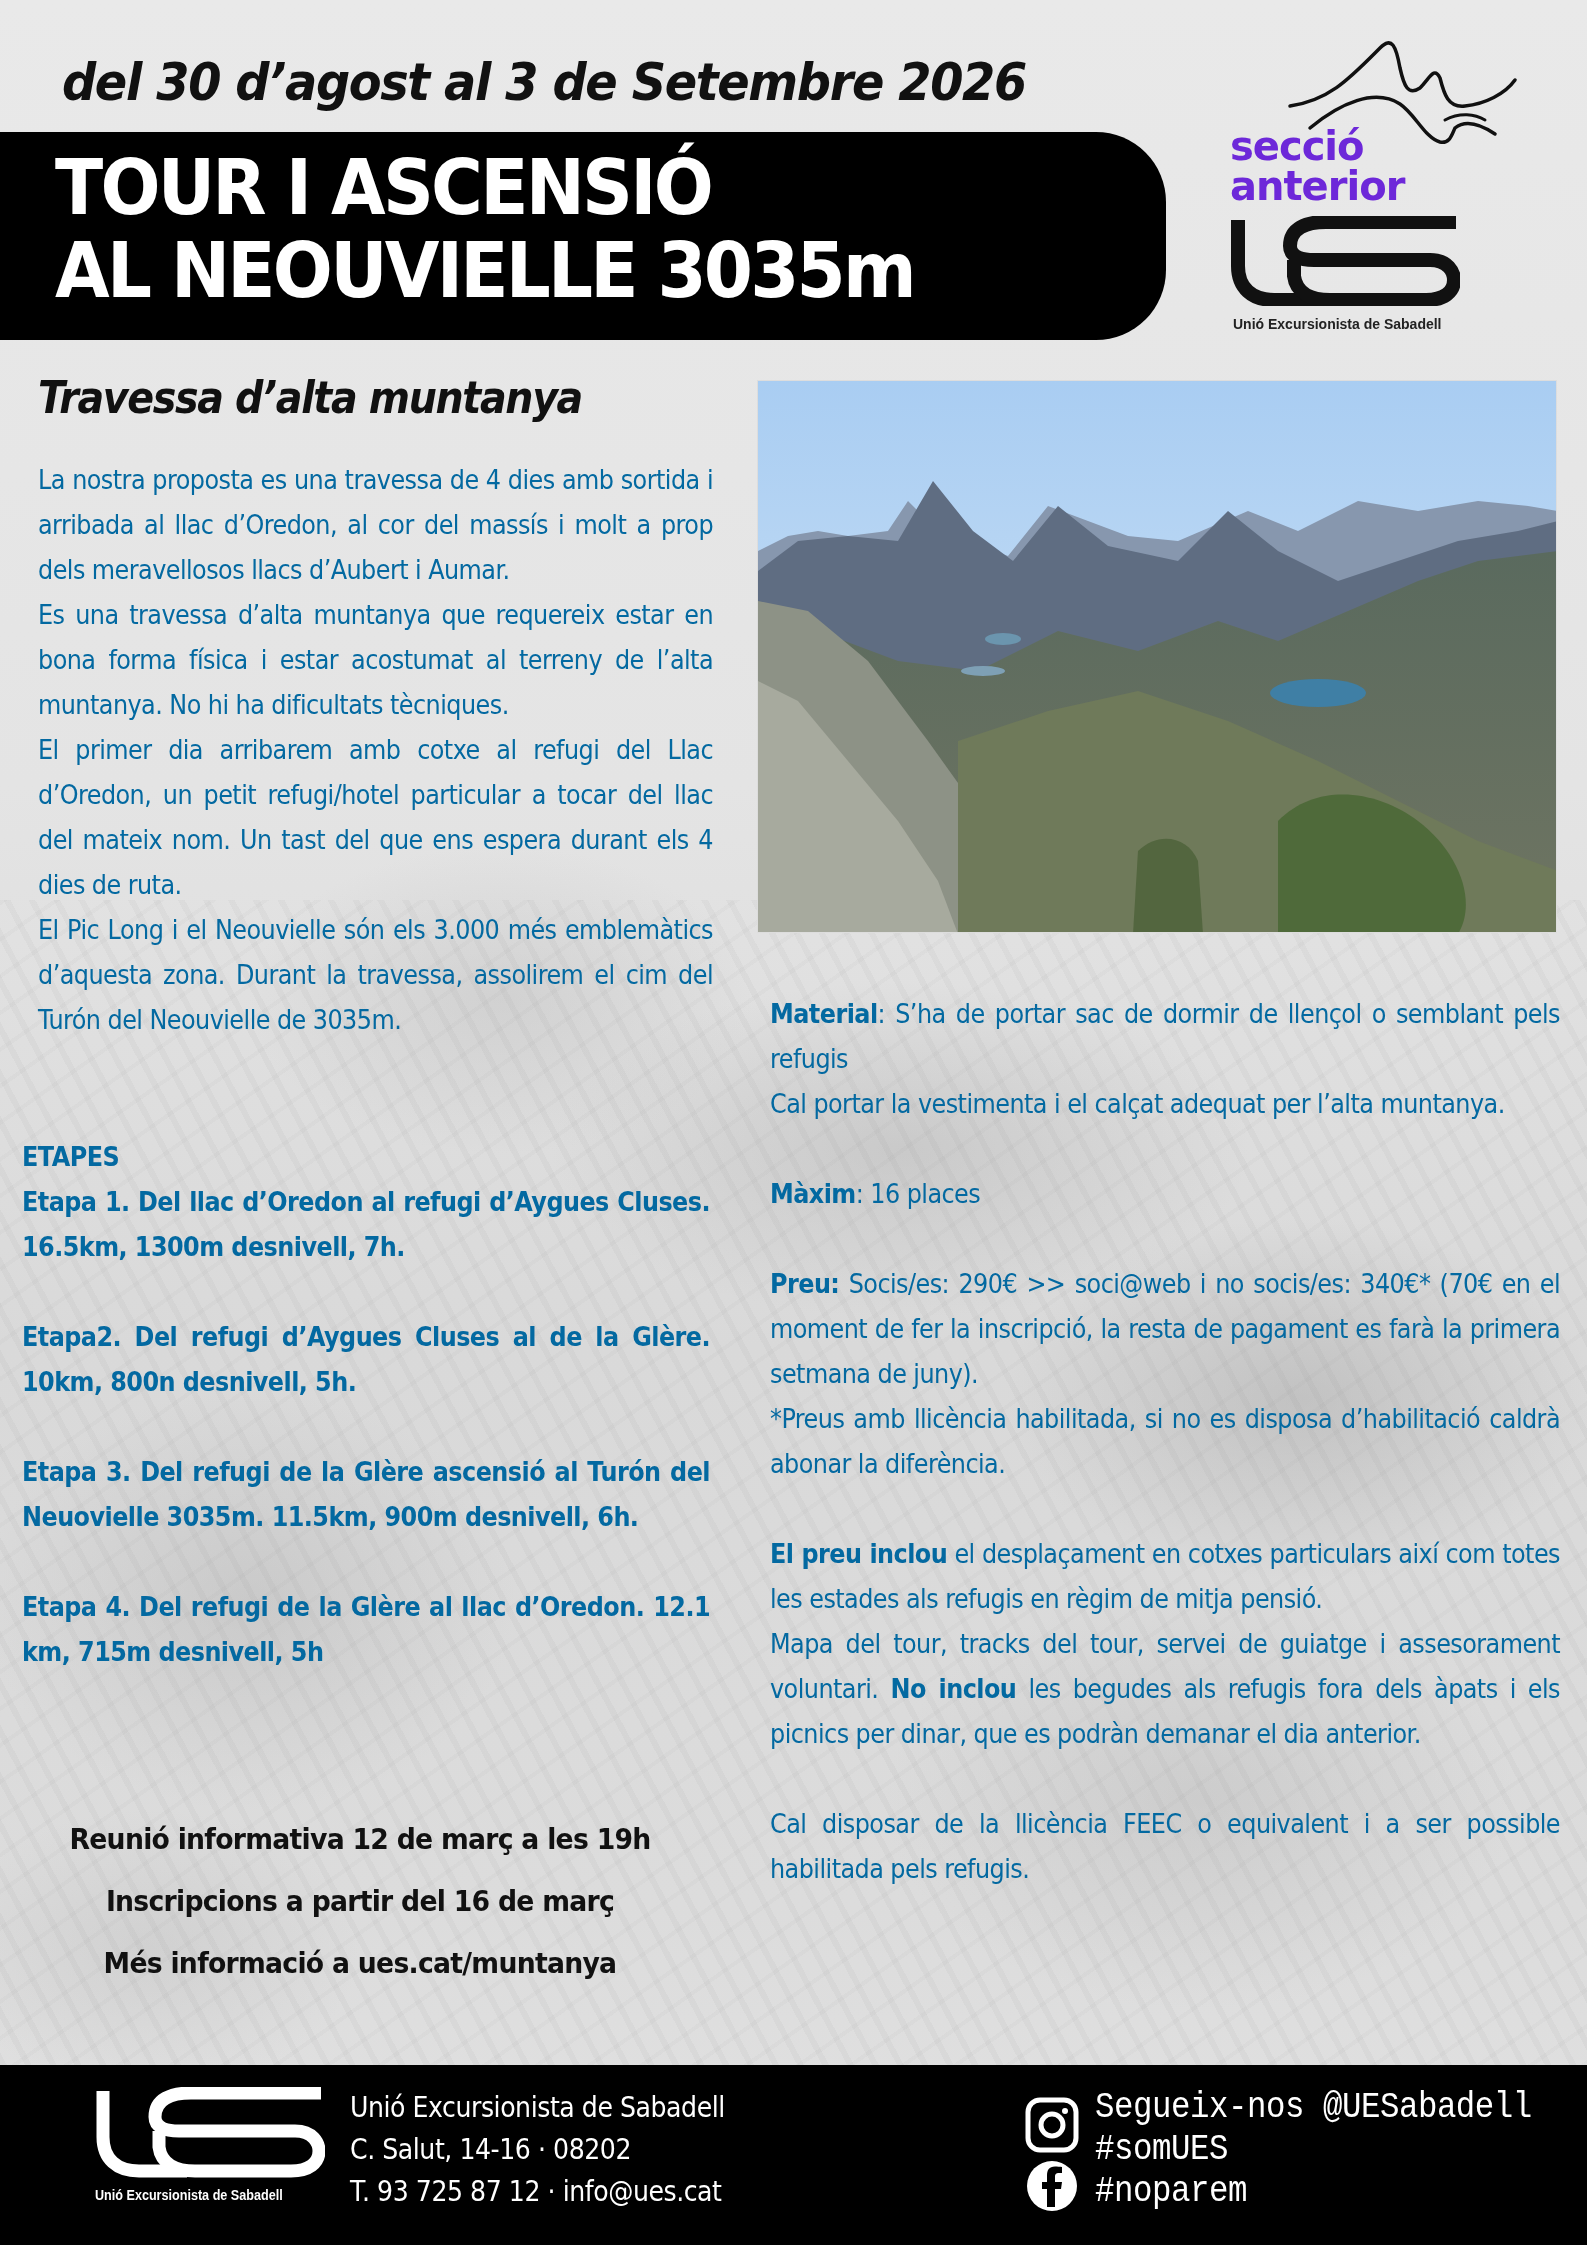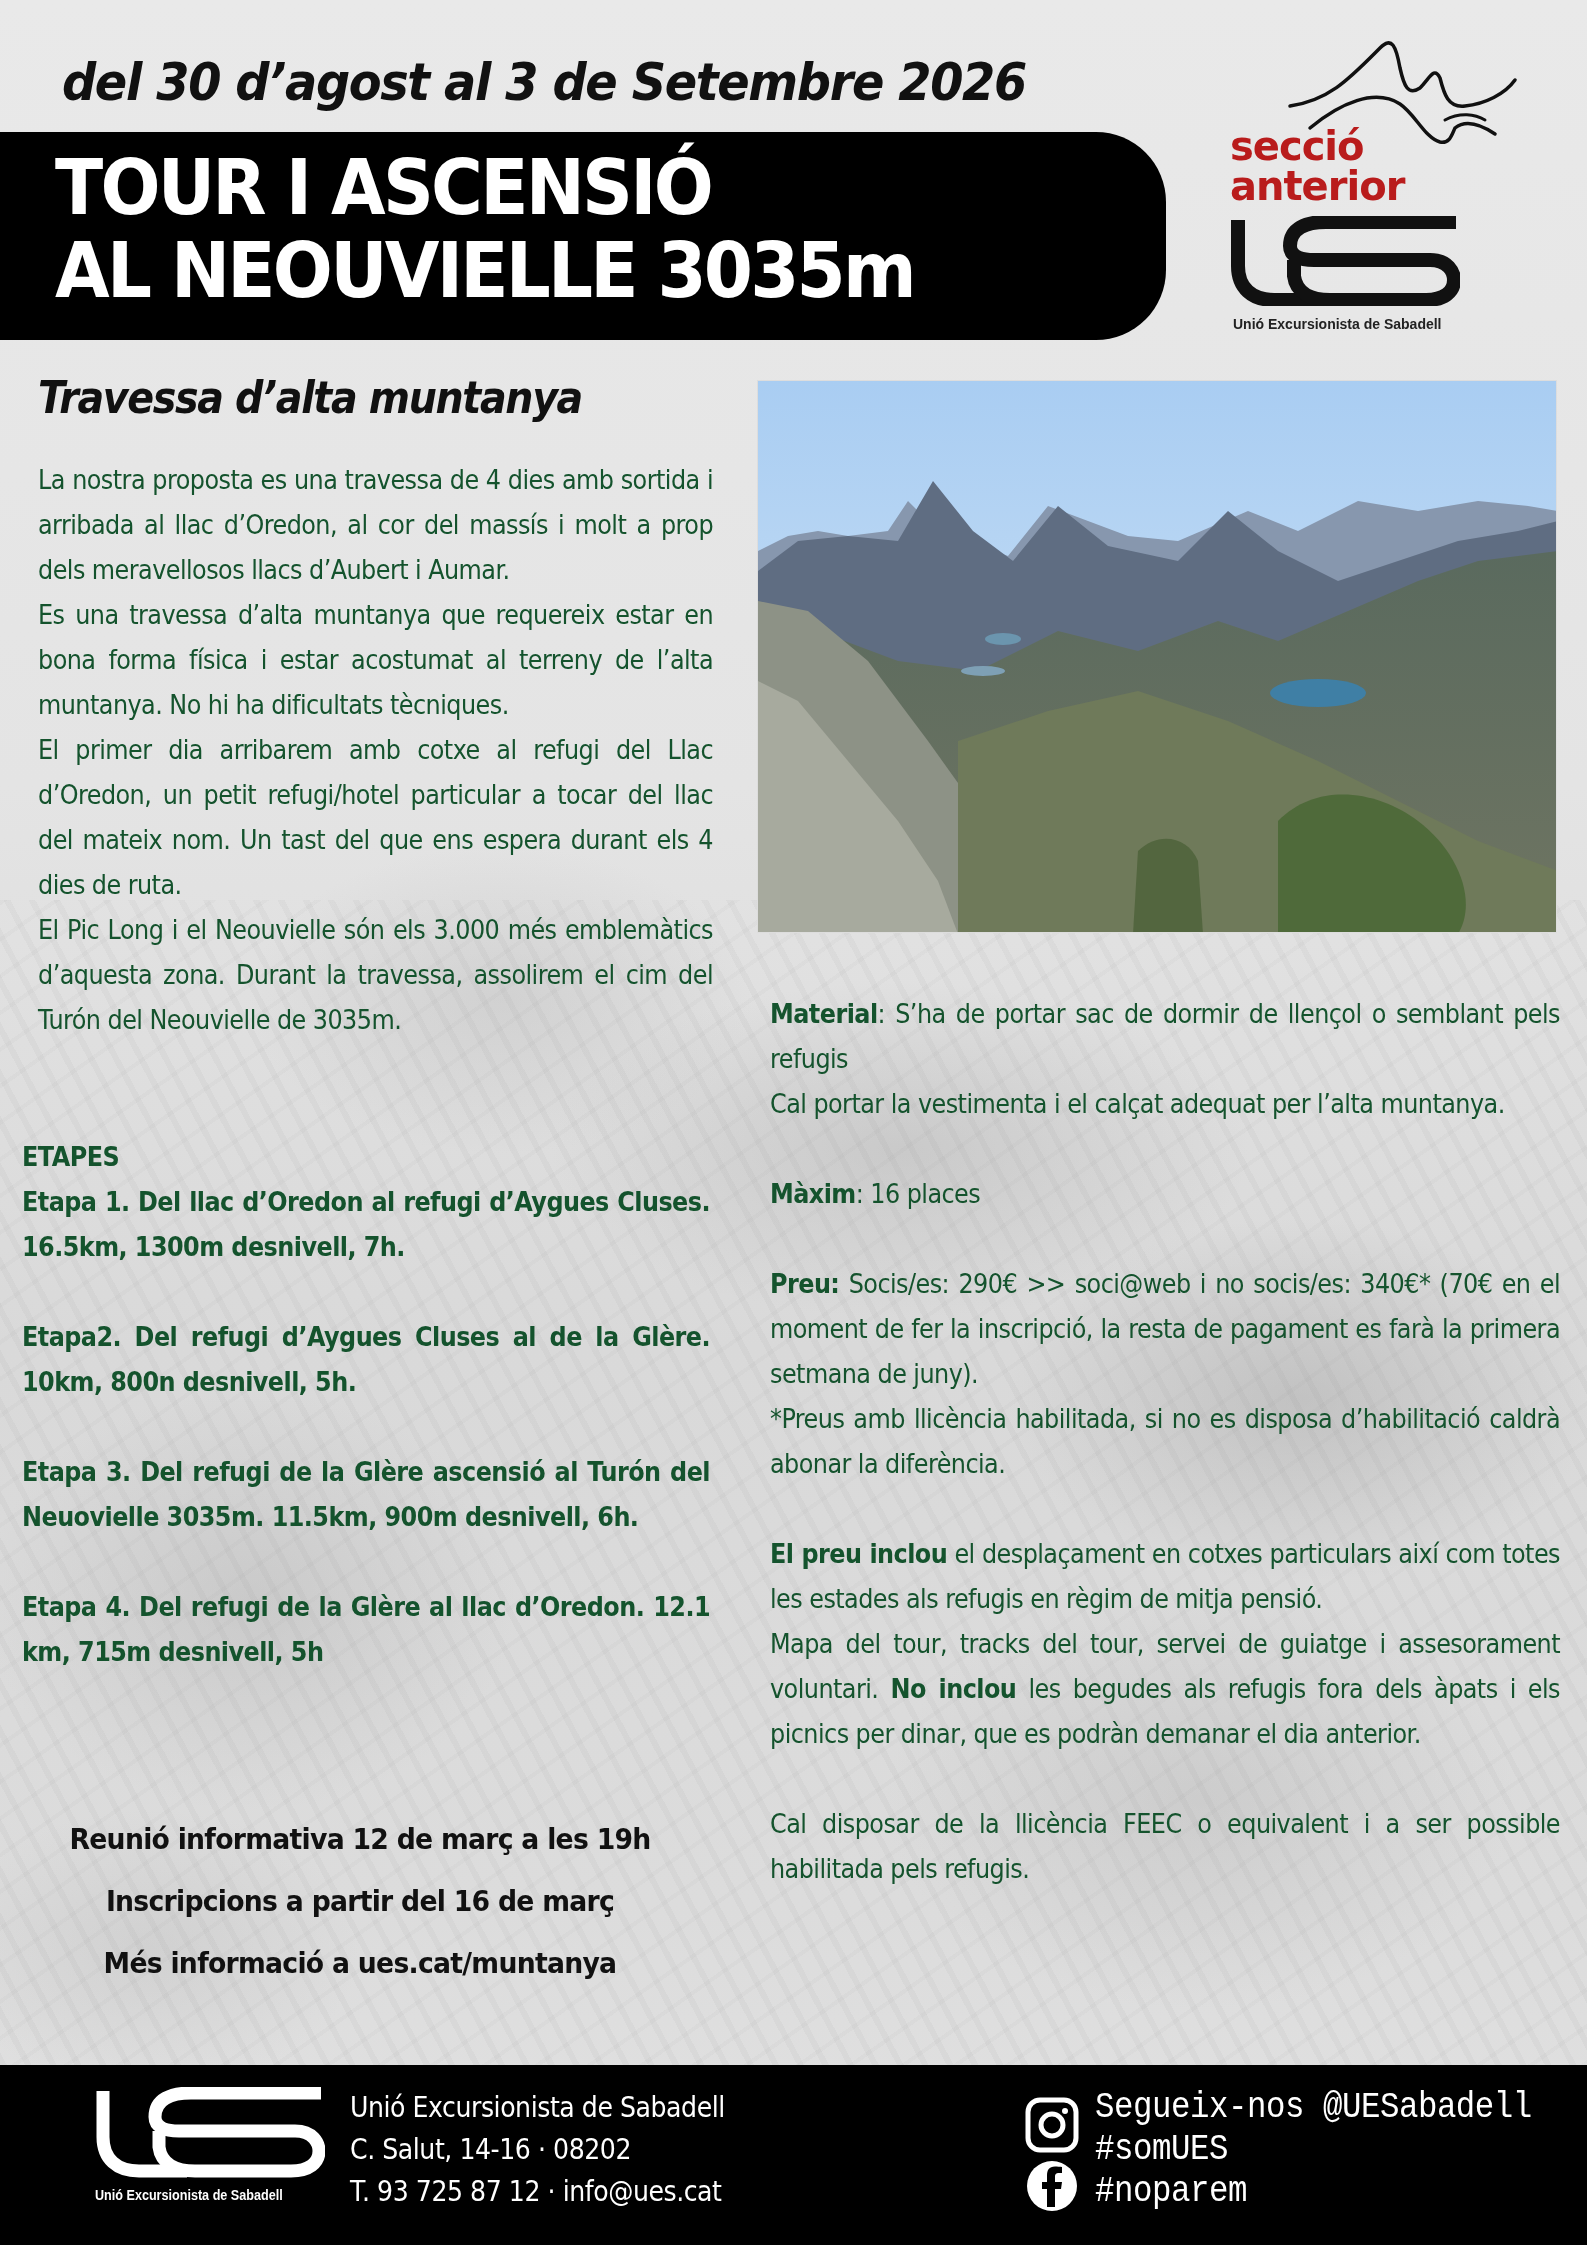--- a/index.html
+++ b/index.html
@@ -45,40 +45,40 @@
   }
   .title-line.l1 { top: 150px; }
   .title-line.l2 { top: 233px; }
 
   
   .logo-top { position: absolute; left: 1225px; top: 38px; width: 300px; height: 300px; }
   .logo-top .mountain { position: absolute; left: 55px; top: 0; }
   .seccio-text {
     position: absolute; left: 5px; top: 88px;
     font-family: "DejaVu Sans", sans-serif; font-weight: bold;
-    font-size: 40px; line-height: 40px; letter-spacing: -1px; color: #b91c1c;
+    font-size: 40px; line-height: 40px; letter-spacing: -1px; color: #6d28d9;
   }
   .ues-mark { position: absolute; left: 5px; top: 178px; }
   .ues-caption {
     position: absolute; left: 8px; top: 278px;
     font-family: "Liberation Sans", sans-serif; font-weight: bold;
     font-size: 14px; color: #222; white-space: nowrap;
   }
 
   
   .subtitle {
     position: absolute; left: 38px; top: 372px;
     font-family: "DejaVu Sans", sans-serif; font-style: italic; font-weight: bold;
     font-size: 44px; letter-spacing: -1.5px; color: #111;
     transform: scaleX(0.9); transform-origin: left center;
   }
   .col {
     position: absolute;
     font-family: "DejaVu Sans", sans-serif;
-    font-size: 26px; line-height: 45px; color: #14532d;
+    font-size: 26px; line-height: 45px; color: #0369a1;
     letter-spacing: -0.6px;
   }
   .col p { text-align: justify; text-align-last: left; }
   .col .tight { transform: scaleX(0.92); transform-origin: left top; width: 108.7%; }
   .left-col { left: 38px; top: 458px; width: 675px; }
   .etapes-block { position: absolute; left: 22px; top: 1135px; width: 688px; font-weight: bold; }
   .etapes-block .head { margin-bottom: 0; }
   .etapes-block .etapa { margin-bottom: 45px; }
   .notice-block {
     position: absolute; left: 38px; top: 1808px; width: 700px;

